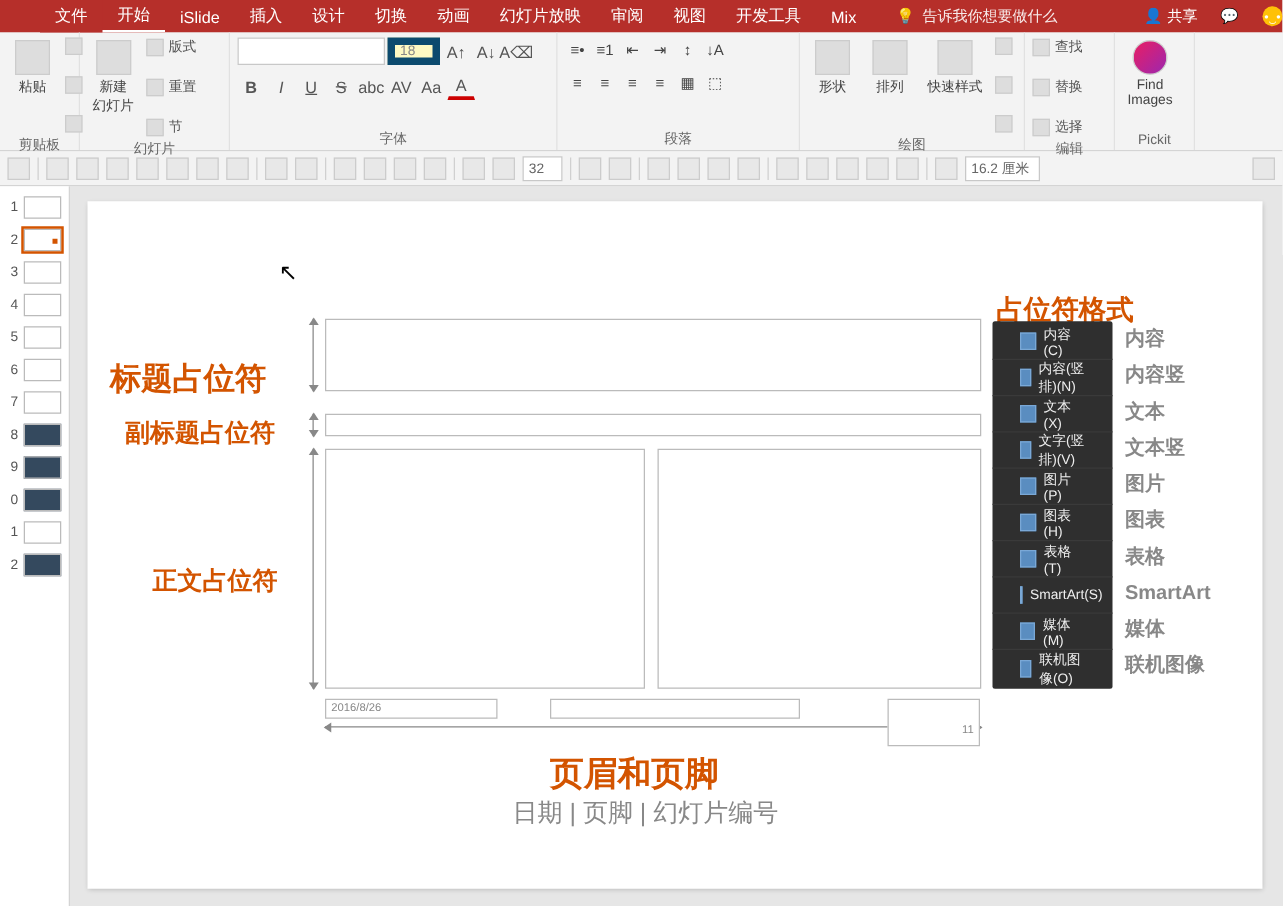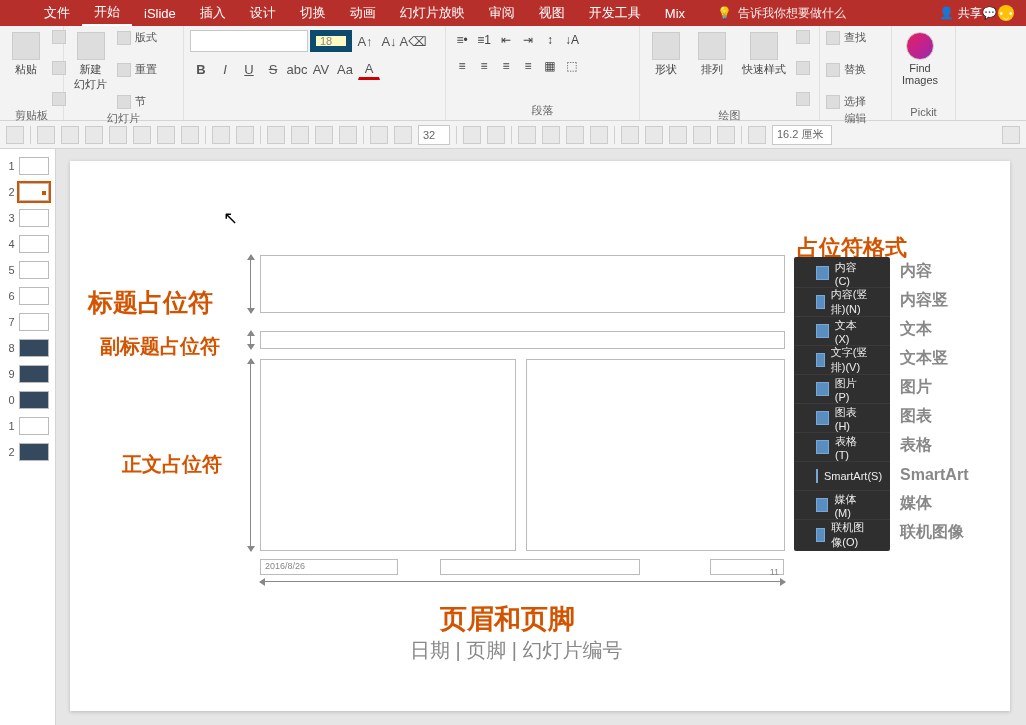--- a/index.html
+++ b/index.html
@@ -4,21 +4,21 @@
 <style>
 * { box-sizing: border-box; margin: 0; padding: 0; font-family: "Microsoft YaHei", sans-serif; }
 body { background: #e6e6e6; width: 1026px; height: 725px; overflow: hidden; font-size: 12px; color: #444; }
 
 
 .titlebar { height: 26px; background: #b62f2a; display: flex; align-items: center; color: #fff; }
 .titlebar .tab { padding: 0 12px; height: 26px; display: flex; align-items: center; cursor: pointer; font-size: 13px; }
 .titlebar .tab.file { background: #b62f2a; margin-left: 32px; }
 .titlebar .tab.active { background: #b62f2a; border-bottom: 2px solid #fff; }
 .titlebar .tell { margin-left: 20px; display: flex; align-items: center; gap: 6px; opacity: .9; }
-.titlebar .right { margin-left: auto; display: flex; align-items: center; padding-right: 12px; }
+.titlebar .right { margin-left: auto; display: flex; align-items: center; gap: 18px; }
 .titlebar .right .ico { width: 16px; height: 16px; display: inline-flex; align-items: center; justify-content: center; }
 .smiley { width: 16px; height: 16px; border-radius: 50%; background: #ffc107; display: flex; align-items: center; justify-content: center; font-size: 10px; }
 
 
 .ribbon { height: 95px; background: #f3f3f3; border-bottom: 1px solid #d4d4d4; display: flex; }
 .rgroup { border-right: 1px solid #e1e1e1; padding: 4px 6px 2px; display: flex; flex-direction: column; justify-content: space-between; }
 .rgroup .controls { display: flex; align-items: flex-start; gap: 6px; }
 .rgroup .lbl { text-align: center; font-size: 11px; color: #666; padding-top: 2px; }
 .rbtn { display: flex; flex-direction: column; align-items: center; justify-content: center; gap: 2px; min-width: 40px; padding: 2px 4px; cursor: pointer; }
 .rbtn .bigico { width: 28px; height: 28px; background: #ddd; border: 1px solid #ccc; }
@@ -63,21 +63,21 @@
 .hf-sub { position: absolute; left: 340px; top: 476px; font-size: 20px; color: #888; }
 
 
 .ph { position: absolute; border: 1px solid #bbb; background: #fff; }
 .ph-t { left: 190px; top: 94px; width: 525px; height: 58px; }
 .ph-s { left: 190px; top: 170px; width: 525px; height: 18px; }
 .ph-b1 { left: 190px; top: 198px; width: 256px; height: 192px; }
 .ph-b2 { left: 456px; top: 198px; width: 259px; height: 192px; }
 .ph-date { left: 190px; top: 398px; width: 138px; height: 16px; font-size: 9px; color: #888; padding: 1px 4px; }
 .ph-foot { left: 370px; top: 398px; width: 200px; height: 16px; }
-.ph-num { left: 640px; top: 398px; width: 74px; height: 16px; font-size: 9px; color: #888; text-align: right; padding: 7px 4px; }
+.ph-num { left: 640px; top: 398px; width: 74px; height: 16px; font-size: 9px; color: #888; text-align: right; padding: 18px 4px; }
 
 
 .fmt-menu { position: absolute; left: 724px; top: 96px; width: 96px; background: #2f2f2f; border-radius: 2px; padding: 2px 0; }
 .fmt-item { height: 29px; display: flex; align-items: center; gap: 6px; padding: 0 22px; color: #eee; font-size: 11px; cursor: pointer; border-bottom: 1px solid #3a3a3a; }
 .fmt-item:last-child { border-bottom: none; }
 .fmt-item .fico { width: 14px; height: 14px; background: #5a8dc0; border: 1px solid #7aa8d6; }
 .fmt-labels { position: absolute; left: 830px; top: 96px; display: flex; flex-direction: column; }
 .fmt-lbl { height: 29px; display: flex; align-items: center; font-size: 16px; font-weight: bold; color: #888; }
 
 
@@ -179,20 +179,21 @@
           </div>
         <div class="stylebtn">
             <s>S</s>
           </div>
         <div class="stylebtn">abc</div>
         <div class="stylebtn">AV</div>
         <div class="stylebtn">Aa</div>
         <div class="stylebtn" style="border-bottom:3px solid #c00">A</div>
       </div>
     </div>
+    <div class="lbl">字体</div>
   </div>
 
   <div class="rgroup" style="width:194px">
     <div class="controls" style="flex-direction:column;gap:6px">
       <div class="row">
         <div class="para-ico">≡•</div>
         <div class="para-ico">≡1</div>
         <div class="para-ico">⇤</div>
         <div class="para-ico">⇥</div>
         <div class="para-ico">↕</div>

